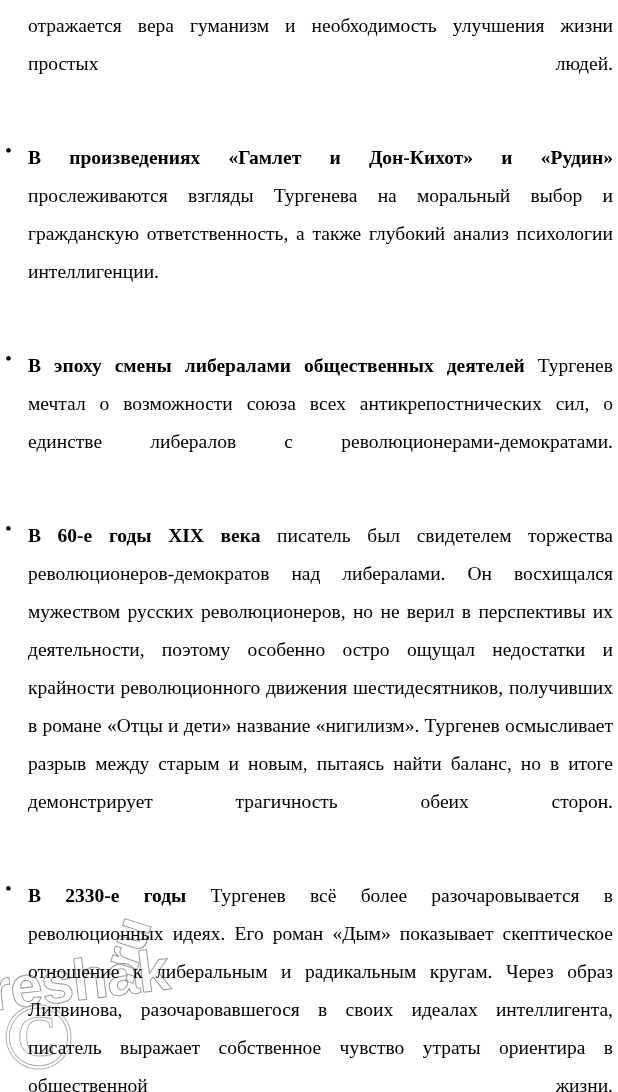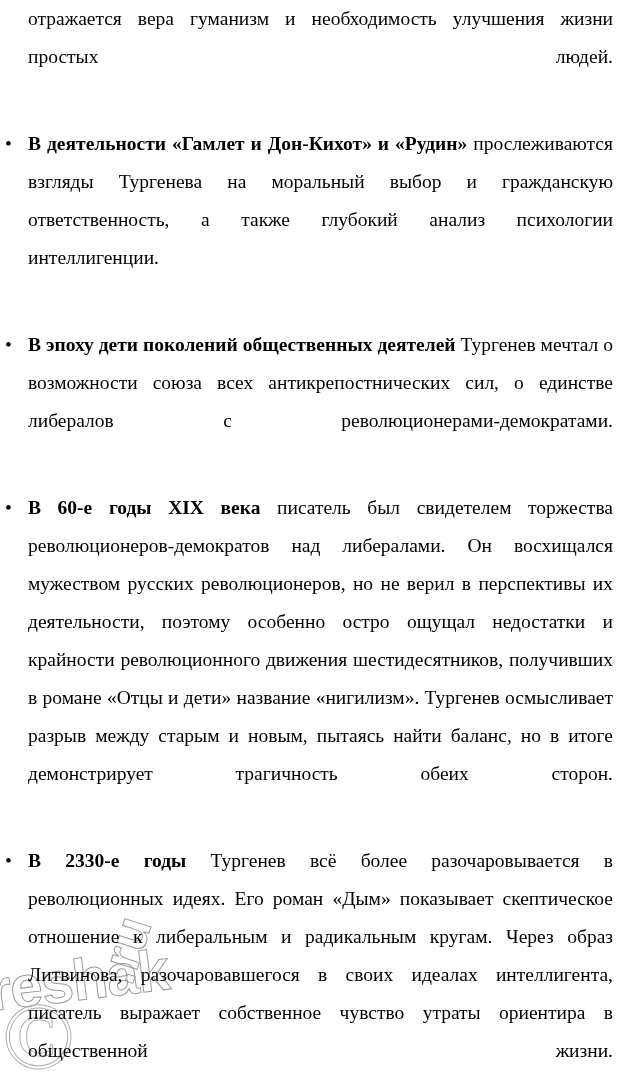--- a/index.html
+++ b/index.html
@@ -67,21 +67,21 @@
 
   
   .content {
     position: relative;
     z-index: 2;
     padding: 0;
   }
   .para {
     position: relative;
     margin: 0 0 0 0;
-    padding: 0 5px 0 28px;
+    padding: 7px 5px 0 28px;
     text-align: justify;
     text-justify: inter-word;
     font-size: 19.5px;
     line-height: 38px;
     -webkit-hyphens: none;
     hyphens: none;
   }
   .para + .para {
     margin-top: 11px;
   }
@@ -116,22 +116,22 @@
   <div class="watermark">
     <span class="wm-word">reshak</span>
     <span class="wm-copy">©</span>
     <span class="wm-tld">.ru</span>
   </div>
 
   <div class="content">
 
     <p class="para"><span>отражается вера гуманизм и необходимость улучшения жизни простых людей.</span></p>
 
-    <p class="para"><span class="bullet">•</span><span class="b">В деятельности «Гамлет и Дон-Кихот» и «Рудин»</span><span> прослеживаются взгляды Тургенева на моральный выбор и гражданскую ответственность, а также глубокий анализ психологии интеллигенции.</span></p>
+    <p class="para"><span class="bullet">•</span><span class="b">В произведениях «Гамлет и Дон-Кихот» и «Рудин»</span><span> прослеживаются взгляды Тургенева на моральный выбор и гражданскую ответственность, а также глубокий анализ психологии интеллигенции.</span></p>
 
-    <p class="para"><span class="bullet">•</span><span class="b">В эпоху дети поколений общественных деятелей</span><span> Тургенев мечтал о возможности союза всех антикрепостнических сил, о единстве либералов с революционерами-демократами.</span></p>
+    <p class="para"><span class="bullet">•</span><span class="b">В эпоху смены либералами общественных деятелей</span><span> Тургенев мечтал о возможности союза всех антикрепостнических сил, о единстве либералов с революционерами-демократами.</span></p>
 
     <p class="para"><span class="bullet">•</span><span class="b">В 60-е годы XIX века</span><span> писатель был свидетелем торжества революционеров-демократов над либералами. Он восхищался мужеством русских революционеров, но не верил в перспективы их деятельности, поэтому особенно остро ощущал недостатки и крайности революционного движения шестидесятников, получивших в романе «Отцы и дети» название «нигилизм». Тургенев осмысливает разрыв между старым и новым, пытаясь найти баланс, но в итоге демонстрирует трагичность обеих сторон.</span></p>
 
     <p class="para"><span class="bullet">•</span><span class="b">В 2330-е годы</span><span> Тургенев всё более разочаровывается в революционных идеях. Его роман «Дым» показывает скептическое отношение к либеральным и радикальным кругам. Через образ Литвинова, разочаровавшегося в своих идеалах интеллигента, писатель выражает собственное чувство утраты ориентира в общественной жизни.</span></p>
 
   </div>
 </div>
 
 </body></html>

